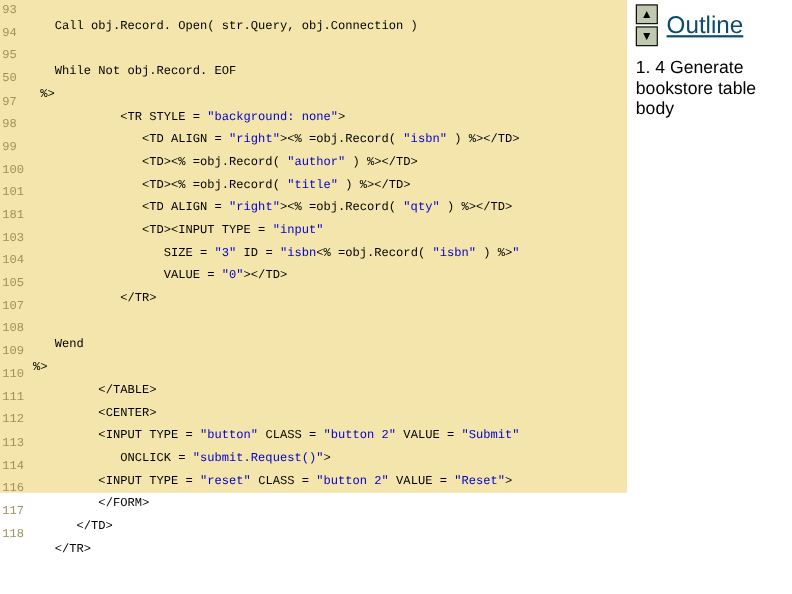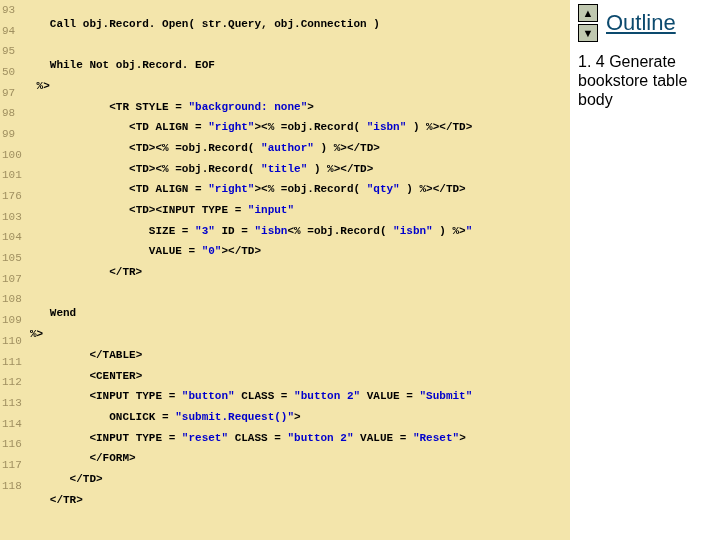--- a/index.html
+++ b/index.html
@@ -10,21 +10,21 @@
     width: 720px;
     height: 540px;
     overflow: hidden;
     position: relative;
   }
   .code-panel {
     position: absolute;
     left: 0;
     top: 0;
     width: 570px;
-    height: 540px;
+    height: 448px;
     background: #f3e5ab;
     font-family: "Courier New", monospace;
     font-size: 11px;
     line-height: 1.0;
     padding: 0;
     box-sizing: border-box;
   }
   .code-line {
     display: flex;
     white-space: pre;
@@ -33,21 +33,21 @@
   }
   .ln {
     display: inline-block;
     width: 28px;
     text-align: left;
     color: #a09060;
     flex-shrink: 0;
     padding-left: 2px;
   }
   .code-text {
-    font-weight: bold;
+    font-weight: normal;
     color: #000;
     margin-top: 28px;
   }
   .str { color: #0000cc; }
   .right-panel {
     position: absolute;
     left: 576px;
     top: 0;
     width: 144px;
     height: 540px;
@@ -96,21 +96,21 @@
 <div class="code-panel" id="code-panel">
     <div class="code-line"><span class="ln">93</span><span class="code-text"><span>   </span><span>Call obj.Record. Open( str.Query, obj.Connection )</span></span></div>
     <div class="code-line"><span class="ln">94</span><span class="code-text"><span></span></span></div>
     <div class="code-line"><span class="ln">95</span><span class="code-text"><span>   </span><span>While Not obj.Record. EOF</span></span></div>
     <div class="code-line"><span class="ln">50</span><span class="code-text"><span> </span><span>%&gt;</span></span></div>
     <div class="code-line"><span class="ln">97</span><span class="code-text"><span>            </span><span>&lt;TR STYLE = </span><span class="str">"background: none"</span><span>&gt;</span></span></div>
     <div class="code-line"><span class="ln">98</span><span class="code-text"><span>               </span><span>&lt;TD ALIGN = </span><span class="str">"right"</span><span>&gt;&lt;% =obj.Record( </span><span class="str">"isbn"</span><span> ) %&gt;&lt;/TD&gt;</span></span></div>
     <div class="code-line"><span class="ln">99</span><span class="code-text"><span>               </span><span>&lt;TD&gt;&lt;% =obj.Record( </span><span class="str">"author"</span><span> ) %&gt;&lt;/TD&gt;</span></span></div>
     <div class="code-line"><span class="ln">100</span><span class="code-text"><span>               </span><span>&lt;TD&gt;&lt;% =obj.Record( </span><span class="str">"title"</span><span> ) %&gt;&lt;/TD&gt;</span></span></div>
     <div class="code-line"><span class="ln">101</span><span class="code-text"><span>               </span><span>&lt;TD ALIGN = </span><span class="str">"right"</span><span>&gt;&lt;% =obj.Record( </span><span class="str">"qty"</span><span> ) %&gt;&lt;/TD&gt;</span></span></div>
-    <div class="code-line"><span class="ln">176</span><span class="code-text"><span>               </span><span>&lt;TD&gt;&lt;INPUT TYPE = </span><span class="str">"input"</span></span></div>
+    <div class="code-line"><span class="ln">181</span><span class="code-text"><span>               </span><span>&lt;TD&gt;&lt;INPUT TYPE = </span><span class="str">"input"</span></span></div>
     <div class="code-line"><span class="ln">103</span><span class="code-text"><span>                  </span><span>SIZE = </span><span class="str">"3"</span><span> ID = </span><span class="str">"isbn</span><span>&lt;% =obj.Record( </span><span class="str">"isbn"</span><span> ) %&gt;</span><span class="str">"</span></span></div>
     <div class="code-line"><span class="ln">104</span><span class="code-text"><span>                  </span><span>VALUE = </span><span class="str">"0"</span><span>&gt;&lt;/TD&gt;</span></span></div>
     <div class="code-line"><span class="ln">105</span><span class="code-text"><span>            </span><span>&lt;/TR&gt;</span></span></div>
     <div class="code-line"><span class="ln">107</span><span class="code-text"><span>      </span></span></div>
     <div class="code-line"><span class="ln">108</span><span class="code-text"><span>   </span><span>Wend</span></span></div>
     <div class="code-line"><span class="ln">109</span><span class="code-text"><span></span><span>%&gt;</span></span></div>
     <div class="code-line"><span class="ln">110</span><span class="code-text"><span>         </span><span>&lt;/TABLE&gt;</span></span></div>
     <div class="code-line"><span class="ln">111</span><span class="code-text"><span>         </span><span>&lt;CENTER&gt;</span></span></div>
     <div class="code-line"><span class="ln">112</span><span class="code-text"><span>         </span><span>&lt;INPUT TYPE = </span><span class="str">"button"</span><span> CLASS = </span><span class="str">"button 2"</span><span> VALUE = </span><span class="str">"Submit"</span></span></div>
     <div class="code-line"><span class="ln">113</span><span class="code-text"><span>            </span><span>ONCLICK = </span><span class="str">"submit.Request()"</span><span>&gt;</span></span></div>

